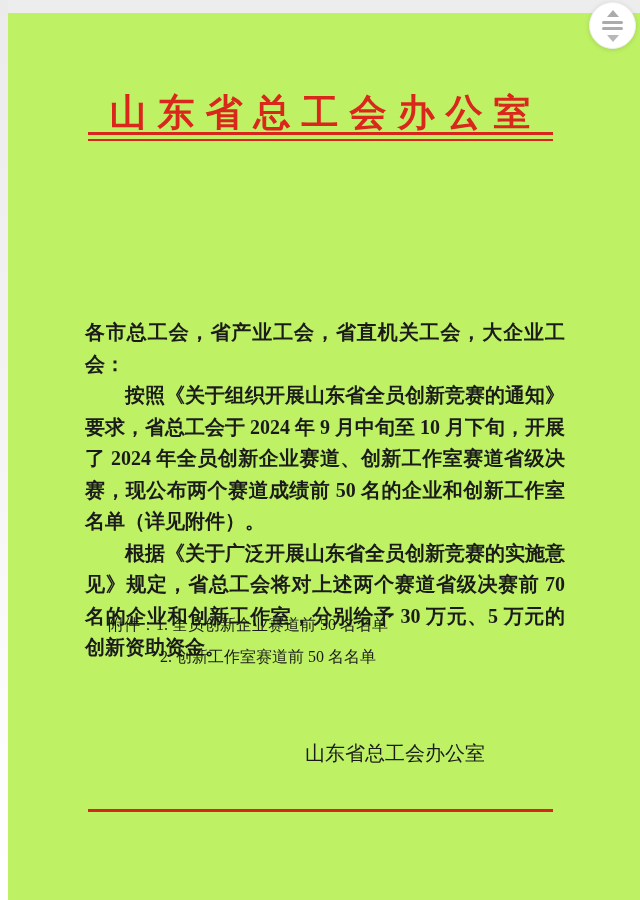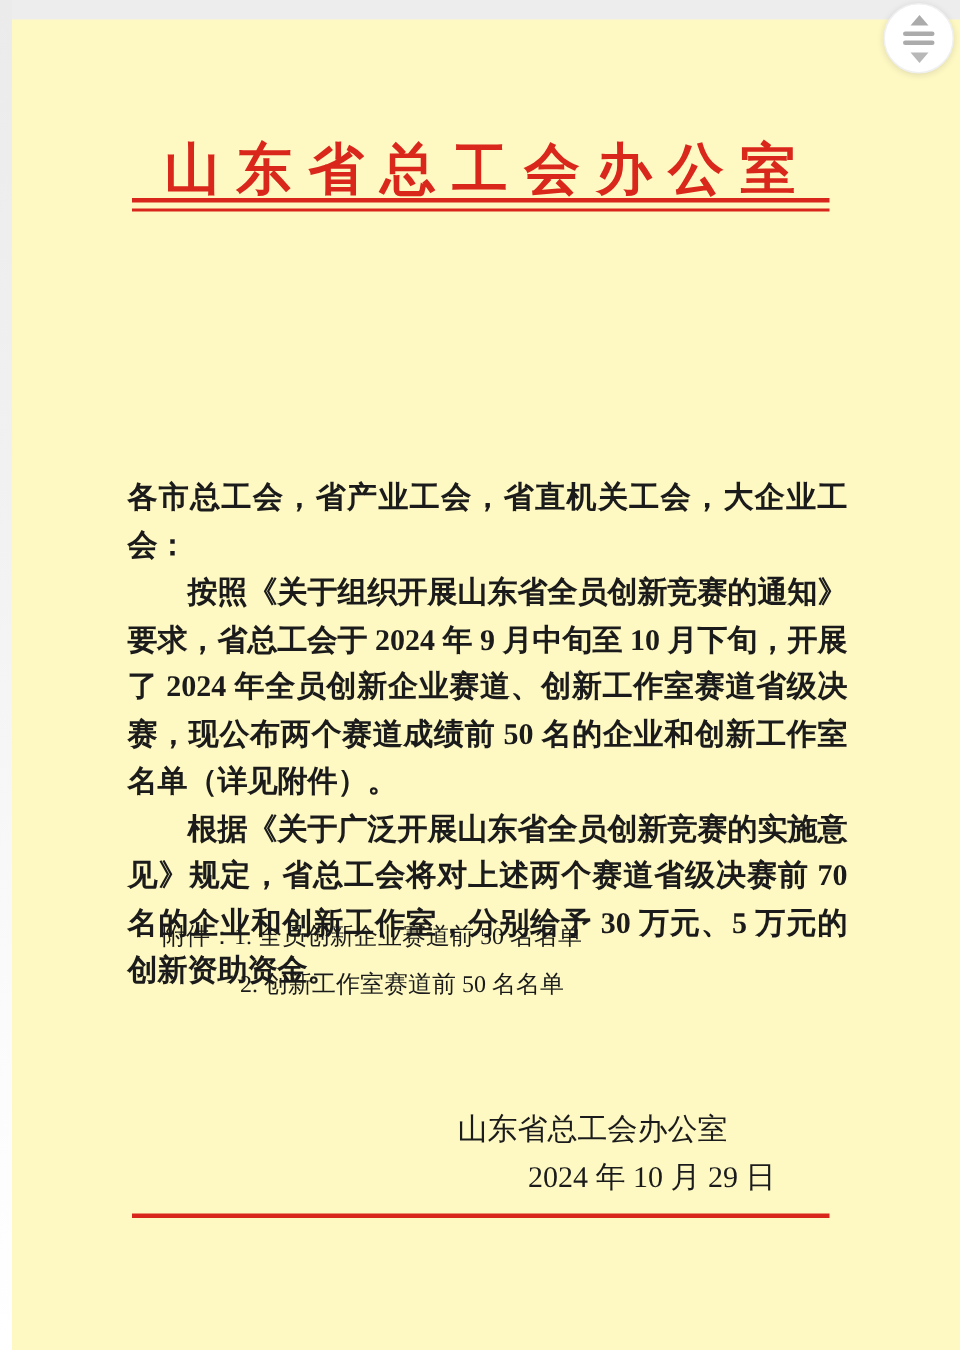--- a/index.html
+++ b/index.html
@@ -6,21 +6,21 @@
   html, body { width: 640px; height: 900px; }
   body {
     font-family: "Liberation Serif", "DejaVu Serif", serif;
     background: #ffffff;
     position: relative;
     overflow: hidden;
   }
   .page {
     position: absolute;
     inset: 0;
-    background: #fef9c3;
+    background: #bef264;
   }
   
   .topbar {
     position: absolute;
     top: 0; left: 0; right: 0;
     height: 13px;
     background: #ededed;
   }
   
   .left-strip {
@@ -168,17 +168,16 @@
     <p class="indent">根据《关于广泛开展山东省全员创新竞赛的实施意见》规定，省总工会将对上述两个赛道省级决赛前 70 名的企业和创新工作室，分别给予 30 万元、5 万元的创新资助资金。</p>
   </div>
 
   <div class="attachments">
     <div><span>附件：</span><span>1. 全员创新企业赛道前 50 名名单</span></div>
     <div class="att-row2">2. 创新工作室赛道前 50 名名单</div>
   </div>
 
   <div class="sig-org">山东省总工会办公室</div>
 
-  <div class="sig-date">2024 年 10 月 29 日</div>
 
   <div class="bottom-rule"></div>
 
 </div>
 
 </body></html>

